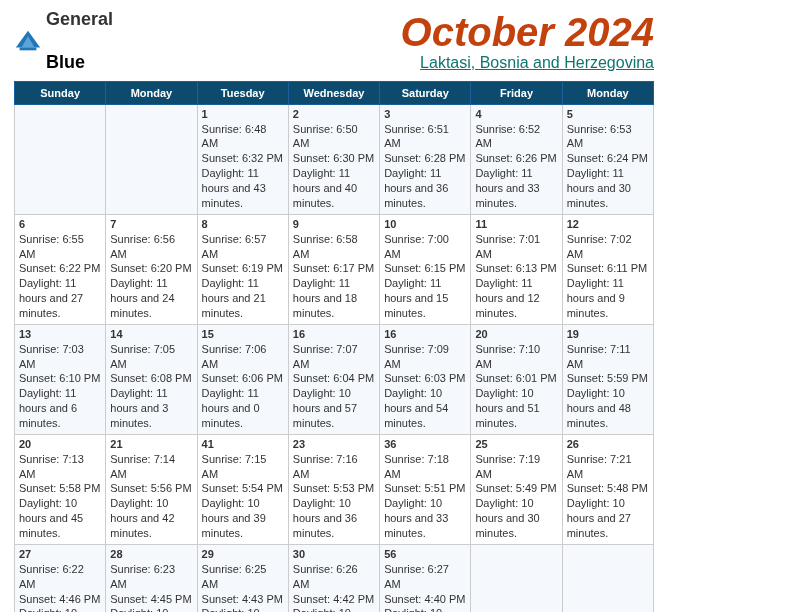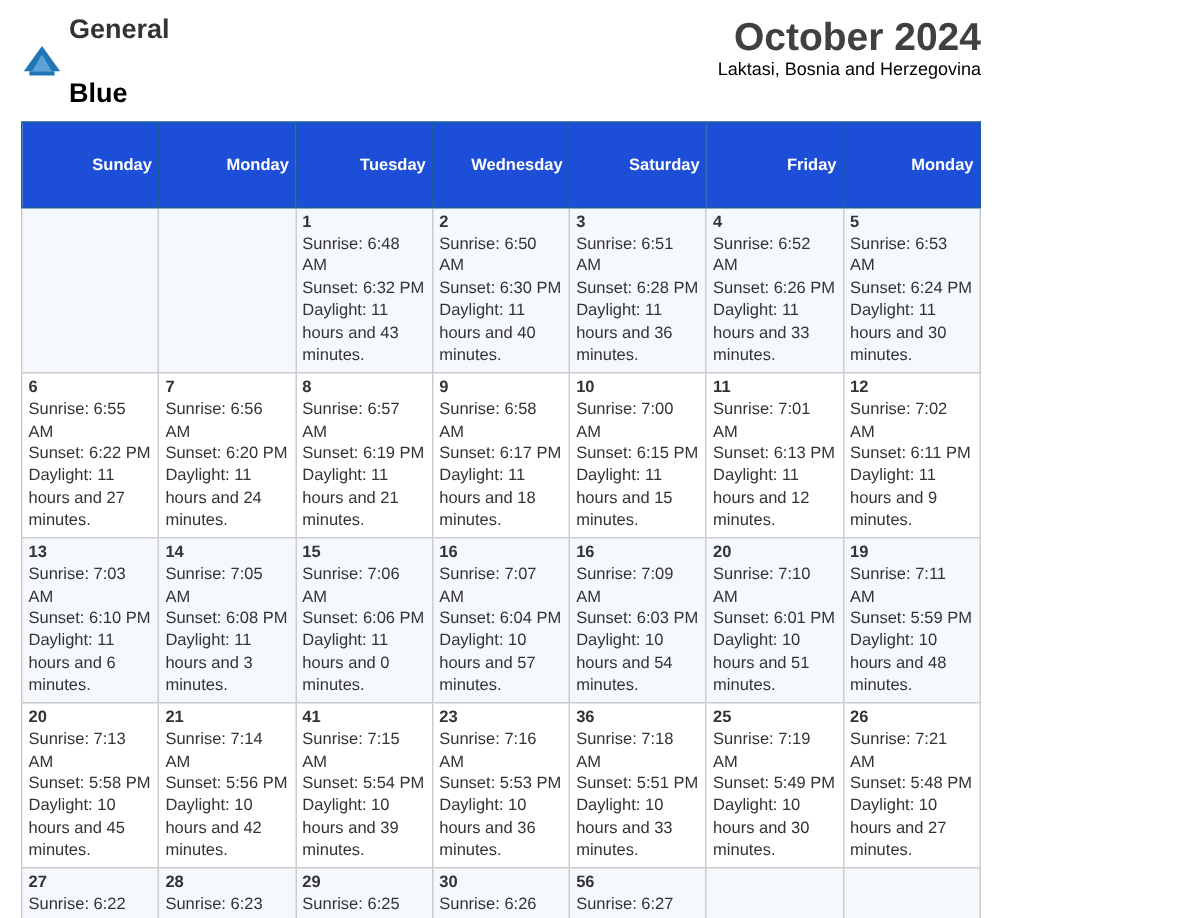--- a/index.html
+++ b/index.html
@@ -39,43 +39,45 @@
     .logo-text .blue { color: #000000; margin-top: 23px; }
     .logo-icon {
       width: 28px;
       height: 28px;
       margin-right: 4px;
     }
     .title-block {
       text-align: right;
     }
     .month-title {
-      font-size: 26px;
-      font-weight: bold;
-      color: #404040;
+      font-size: 40px;
+      font-weight: bold;
+      color: #c2410c;
       line-height: 1.1;
+      font-style: italic;
     }
     .location {
-      font-size: 12px;
-      color: #000000;
+      font-size: 16px;
+      color: #0f766e;
+      text-decoration: underline;
     }
     .calendar {
       flex: 1;
       border: 1px solid #ccc;
       border-collapse: collapse;
       width: 100%;
       table-layout: fixed;
     }
     .calendar th {
-      background-color: #1d4ed8;
+      background-color: #0c4a6e;
       color: #fff;
       font-size: 11px;
       font-weight: bold;
-      padding: 22px 4px;
-      text-align: right;
+      padding: 5px 4px;
+      text-align: center;
       border: 1px solid #1a5f9a;
     }
     .calendar td {
       vertical-align: top;
       border: 1px solid #ccc;
       padding: 3px 4px;
       font-size: 9px;
       color: #333;
       background: #fff;
       height: 85px;

